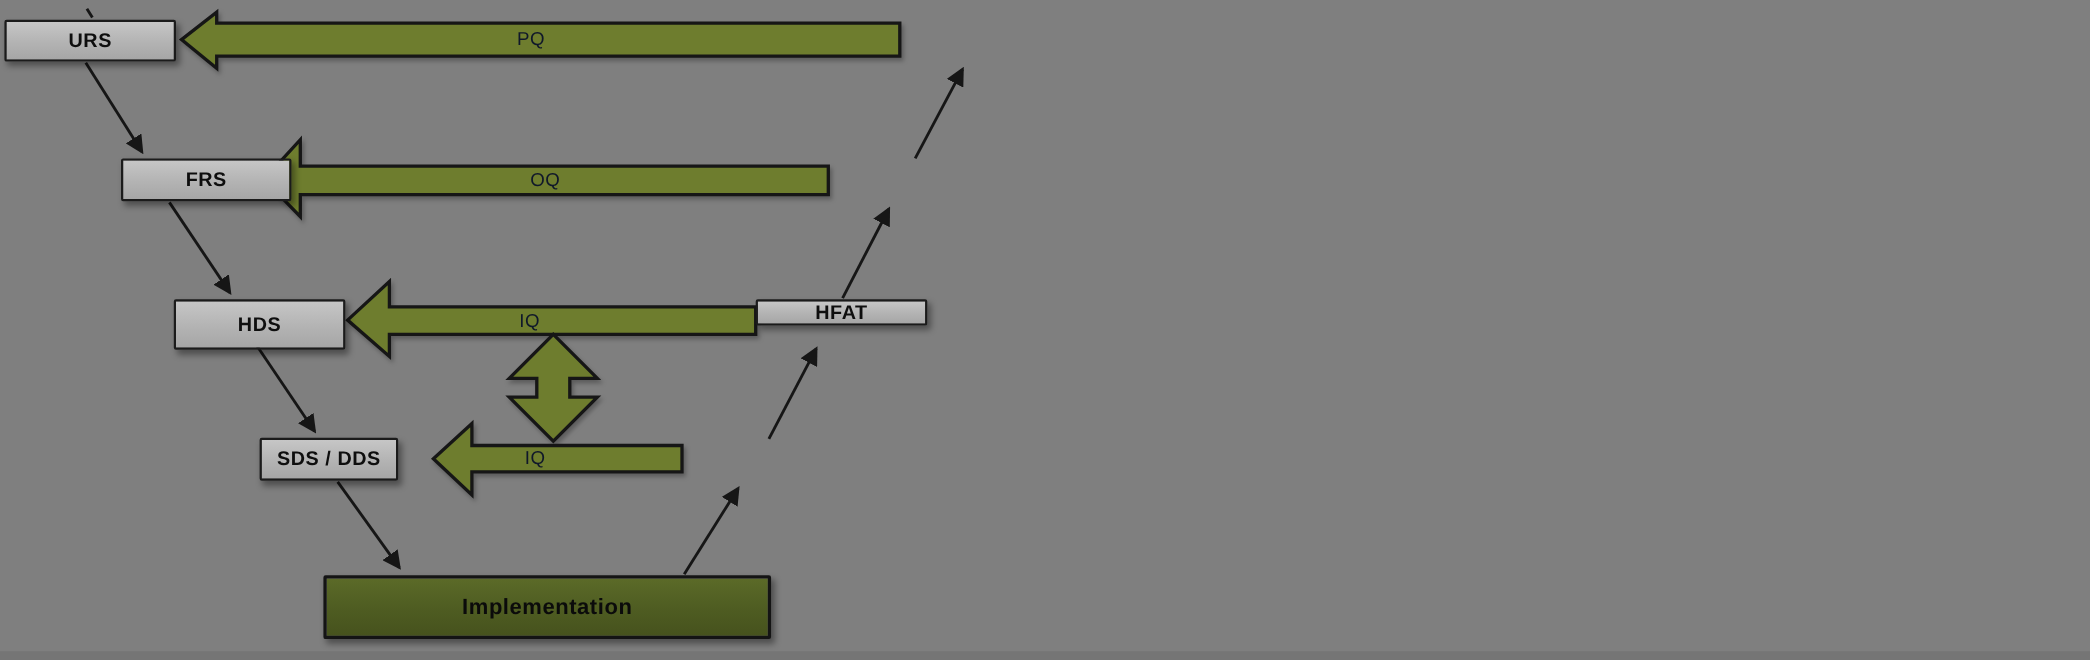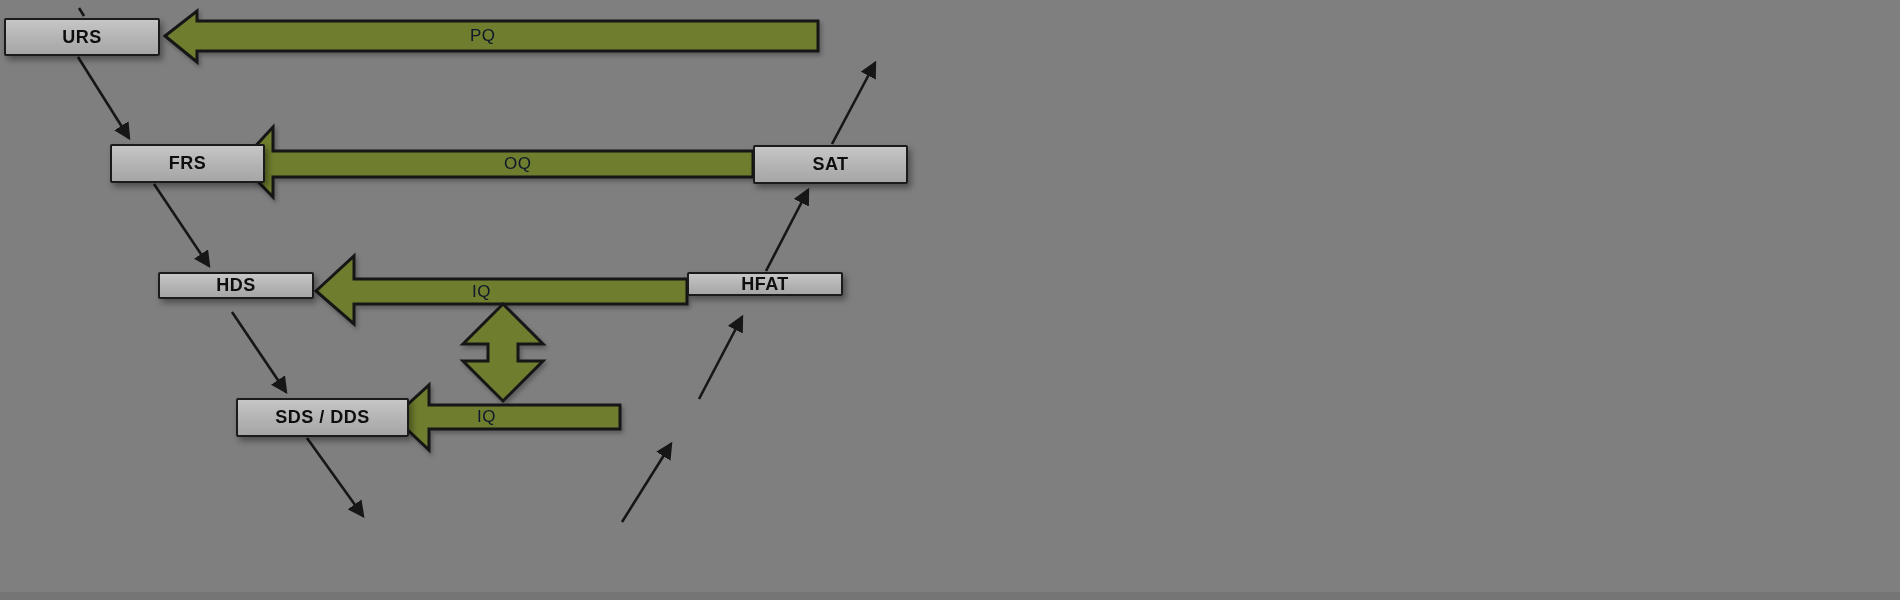--- a/index.html
+++ b/index.html
@@ -105,34 +105,34 @@
       <polygon class="green-arrow" points="503,304 543,344 518,344 518,361 543,361 503,401 463,361 488,361 488,344 463,344" fill="#6e7d2e"></polygon>
     </g>
   </svg>
 
   <div class="node" style="left:4px;   top:18px;  width:156px; height:38px;">
     <span>URS</span>
   </div>
   <div class="node" style="left:82px;  top:144px; width:155px; height:39px;margin-left:28px;">
     <span>FRS</span>
   </div>
-  <div class="node" style="left:158px; top:272px; width:156px; height:27px;">
+  <div class="node" style="left:158px; top:272px; width:156px; height:46px;">
     <span>HDS</span>
   </div>
-  <div class="node" style="left:236px; top:398px; width:173px; height:39px;">
+  <div class="node" style="left:236px; top:398px; width:126px; height:39px;">
     <span>SDS / DDS</span>
   </div>
 
+  <div class="node impl" style="left:294px; top:523px; width:407px; height:58px;">
+    <span>Implementation</span>
+  </div>
 
   <div class="node" style="left:687px; top:272px; width:156px; height:24px;">
     <span>HFAT</span>
   </div>
-  <div class="node" style="left:753px; top:145px; width:155px; height:39px;">
-    <span>SAT</span>
-  </div>
 
   <div class="arrow-label" style="left:470px; top:23px;">PQ</div>
-  <div class="arrow-label" style="left:504px; top:151px;">OQ</div>
+  <div class="arrow-label" style="left:482px; top:151px;">OQ</div>
   <div class="arrow-label" style="left:472px; top:279px;">IQ</div>
   <div class="arrow-label" style="left:477px; top:404px;">IQ</div>
 
   <div class="bottom-shade"></div>
 </div>
 
 </body></html>

